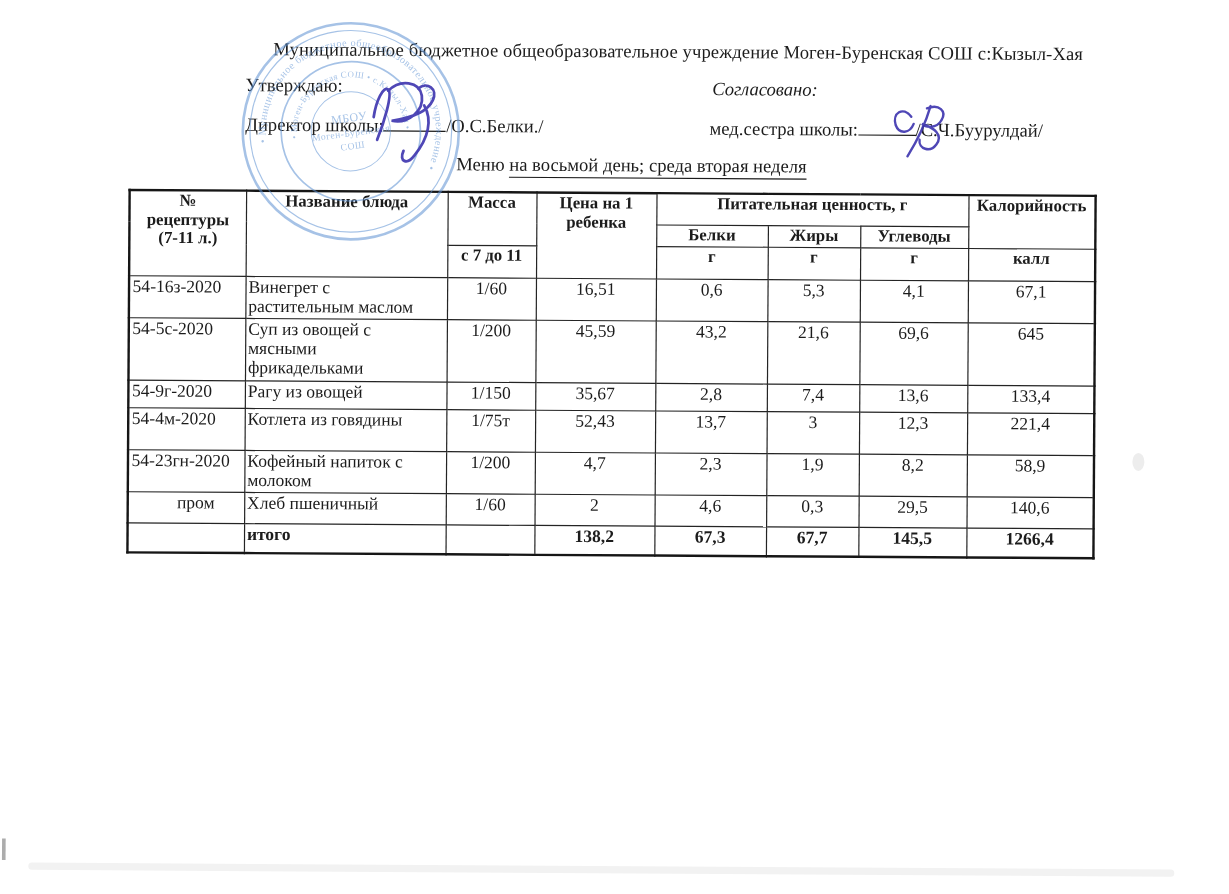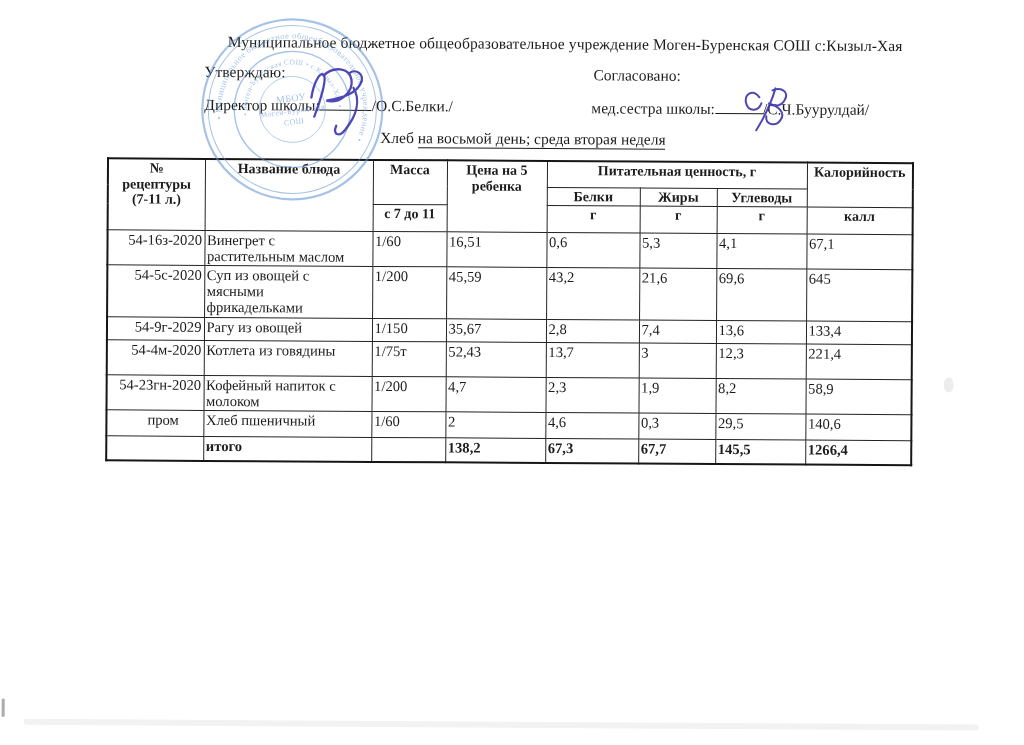--- a/index.html
+++ b/index.html
@@ -60,24 +60,24 @@
   tr.hr1 { height: 26px; }
   tr.hr2 { height: 18px; }
   tr.hr3 { height: 27px; }
   tr.dr1 { height: 33px; }
   tr.dr2 { height: 52px; }
   tr.dr3 { height: 23px; }
   tr.dr4 { height: 35px; }
   tr.dr5 { height: 35px; }
   tr.dr6 { height: 26px; }
   tr.dr7 { height: 24px; }
-  .c-id   { text-align: right; padding-left: 4px; font-size: 14.2px; }
+  .c-id   { text-align: left; padding-left: 4px; font-size: 14.2px; }
   .c-id.center { text-align: center; padding-left: 18px; }
   .c-dish { text-align: left; padding-left: 5px; white-space: pre-line; }
-  .c-num  { }
+  .c-num  { text-align: center; }
   .total-row td { font-weight: bold; }
   .hdr-block { display: block; }
 
   
   .stamp {
     left: 193px; top: 8px;
     pointer-events: none;
     opacity: 0.55;
     transform: rotate(-8deg);
   }
@@ -105,32 +105,32 @@
 </style>
 </head>
 <body>
 
 <div class="page">
 
   <div class="abs doc-title">Муниципальное бюджетное общеобразовательное учреждение  Моген-Буренская СОШ с:Кызыл-Хая</div>
 
   <div class="abs label-line" style="left:205px; top:62px;">Утверждаю:</div>
 
-  <div class="abs label-line" style="left:594px; top:63px;">Согласовано:</div>
+  <div class="abs label-line" style="left:594px; top:63px;font-style:italic;">Согласовано:</div>
 
   <div class="abs label-line" style="left:205px; top:95px;">
     <span>Директор школы:</span><span class="sig-underscore"></span><span>/О.С.Белки./</span>
   </div>
 
   <div class="abs label-line" style="left:592px; top:96px;">
     <span>мед.сестра школы:</span><span class="sig-underscore short"></span><span>/С.Ч.Буурулдай/</span>
   </div>
 
   <div class="abs menu-line">
-    <span>Хлеб </span><span class="menu-underline">на восьмой день; среда вторая неделя</span>
+    <span>Меню </span><span class="menu-underline">на восьмой день; среда вторая неделя</span>
   </div>
 
   <table class="menu-table">
     <colgroup>
       <col style="width:97px">
         <col style="width:168px">
         <col style="width:74px">
         <col style="width:100px">
       <col style="width:93px">
         <col style="width:77px">
@@ -139,21 +139,21 @@
     </colgroup>
     <thead>
       <tr class="hr1">
         <th rowspan="3">
           <span class="hdr-block">№</span>
           <span class="hdr-block">рецептуры</span>
           <span class="hdr-block">(7-11 л.)</span>
         </th>
         <th rowspan="3">Название блюда</th>
         <th rowspan="2">Масса</th>
-        <th rowspan="3">Цена на 5 ребенка</th>
+        <th rowspan="3">Цена на 1 ребенка</th>
         <th colspan="3">Питательная ценность, г</th>
         <th rowspan="2">Калорийность</th>
       </tr>
       <tr class="hr2">
         <th>Белки</th>
         <th>Жиры</th>
         <th>Углеводы</th>
       </tr>
       <tr class="hr3">
         <th>с 7 до 11</th>
@@ -181,21 +181,21 @@
 мясными
 фрикадельками</td>
         <td class="c-num">1/200</td>
         <td class="c-num">45,59</td>
         <td class="c-num">43,2</td>
         <td class="c-num">21,6</td>
         <td class="c-num">69,6</td>
         <td class="c-num">645</td>
       </tr>
       <tr class="dr3">
-        <td class="c-id">54-9г-2029</td>
+        <td class="c-id">54-9г-2020</td>
         <td class="c-dish">Рагу из овощей</td>
         <td class="c-num">1/150</td>
         <td class="c-num">35,67</td>
         <td class="c-num">2,8</td>
         <td class="c-num">7,4</td>
         <td class="c-num">13,6</td>
         <td class="c-num">133,4</td>
       </tr>
       <tr class="dr4">
         <td class="c-id">54-4м-2020</td>

